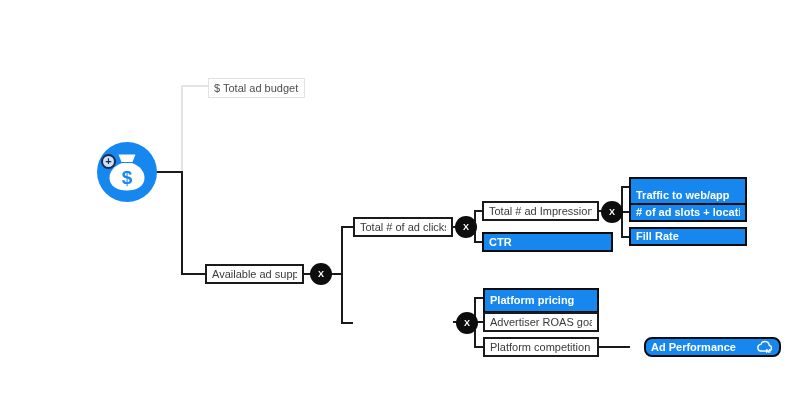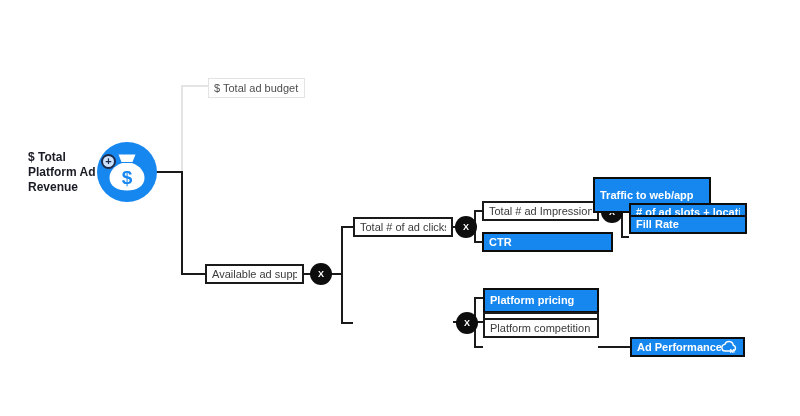--- a/index.html
+++ b/index.html
@@ -70,25 +70,20 @@
   <div class="wire" style="left:621px;top:186px;width:8px;height:2px;"></div>
   <div class="wire" style="left:621px;top:211px;width:8px;height:2px;"></div>
   <div class="wire" style="left:621px;top:236px;width:8px;height:2px;"></div>
   <div class="wire" style="left:453px;top:321px;width:5px;height:2px;"></div>
   <div class="wire" style="left:474px;top:297px;width:2px;height:51px;"></div>
   <div class="wire" style="left:474px;top:297px;width:9px;height:2px;"></div>
   <div class="wire" style="left:474px;top:321px;width:9px;height:2px;"></div>
   <div class="wire" style="left:474px;top:346px;width:9px;height:2px;"></div>
   <div class="wire" style="left:598px;top:346px;width:32px;height:2px;"></div>
 
-  <div class="root-label">
-    <div>$ Total</div>
-    <div>Platform Ad</div>
-    <div>Revenue</div>
-  </div>
 
   <div class="root-icon">
     <svg width="60" height="60" viewBox="0 0 60 60">
       <path d="M21.5 12.5 L38.5 12.5 L35.5 20 L24.5 20 Z" fill="#ffffff"></path>
       <path d="M25 21 L35 21 C43 24 47.5 29.5 47.5 36 C47.5 44 40 48.5 30 48.5 C20 48.5 12.5 44 12.5 36 C12.5 29.5 17 24 25 21 Z" fill="#ffffff"></path>
       <text x="30" y="42" text-anchor="middle" font-family="Liberation Sans, sans-serif" font-size="19" font-weight="bold" fill="#1787f0">$</text>
     </svg>
   </div>
   <div class="root-badge">
     <span>+</span>
@@ -120,45 +115,45 @@
   </div>
 
   <div class="node" style="left:482px;top:201px;width:117px;height:20px;">
     <span class="lbl">Total # ad Impressions</span>
   </div>
 
   <div class="node highlight" style="left:482px;top:232px;width:131px;height:20px;">
     <span class="lbl">CTR</span>
   </div>
 
-  <div class="node highlight" style="left:593px;top:177px;width:118px;height:36px;">
+  <div class="node highlight" style="left:629px;top:177px;width:118px;height:36px;">
     <span class="lbl">Traffic to web/app</span>
   </div>
 
   <div class="node highlight" style="left:629px;top:203px;width:118px;height:19px;">
     <span class="lbl"># of ad slots + location</span>
   </div>
 
-  <div class="node highlight" style="left:629px;top:215px;width:118px;height:19px;">
+  <div class="node highlight" style="left:629px;top:227px;width:118px;height:19px;">
     <span class="lbl">Fill Rate</span>
   </div>
 
   <div class="node highlight" style="left:483px;top:288px;width:116px;height:25px;">
     <span class="lbl">Platform pricing</span>
   </div>
 
   <div class="node" style="left:483px;top:312px;width:116px;height:20px;">
     <span class="lbl">Advertiser ROAS goal</span>
   </div>
 
-  <div class="node" style="left:483px;top:318px;width:116px;height:20px;">
+  <div class="node" style="left:483px;top:337px;width:116px;height:20px;">
     <span class="lbl">Platform competition</span>
   </div>
 
-  <div class="node highlight" style="left:630px;top:337px;width:115px;height:20px;">
+  <div class="node highlight" style="left:644px;top:337px;width:137px;height:20px;border-radius:8px;">
     <span class="lbl">Ad Performance</span>
     <svg class="cloud-icon" width="17" height="14" viewBox="0 0 17 14">
       <path d="M4.6 11 L11.8 11 A2.9 2.9 0 0 0 12.3 5.3 A4.4 4.4 0 0 0 3.8 4.4 A3.3 3.3 0 0 0 4.6 11 Z" fill="none" stroke="#ffffff" stroke-width="1.4"></path>
       <text x="11.2" y="13" text-anchor="middle" font-family="Liberation Sans, sans-serif" font-size="6" font-weight="bold" fill="#ffffff">M</text>
     </svg>
   </div>
 
 </div>
 
 </body></html>

